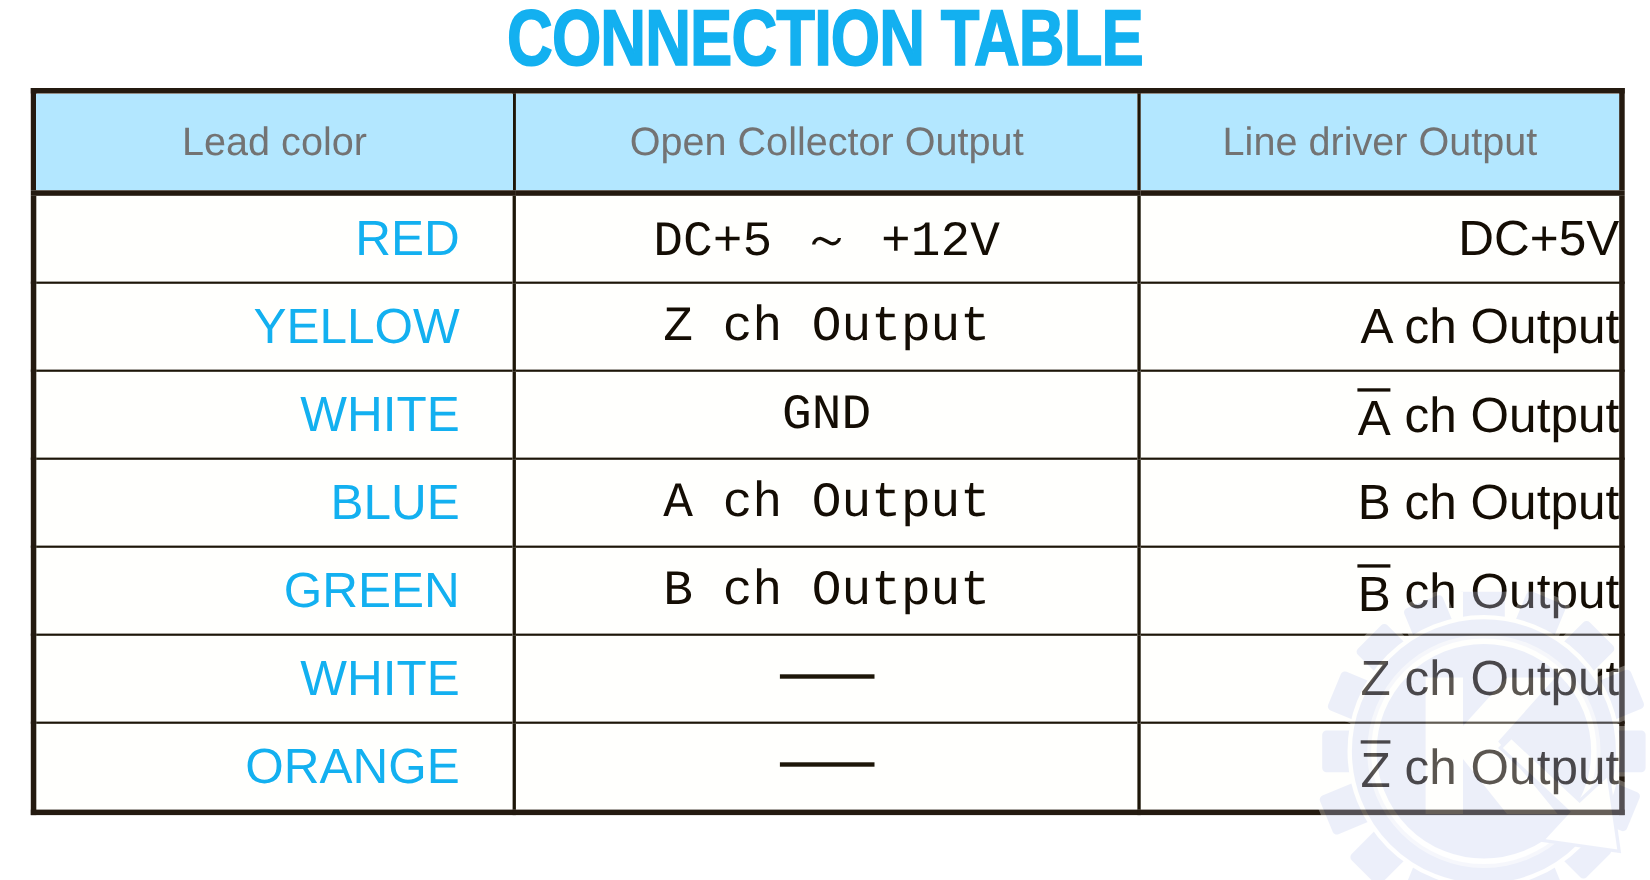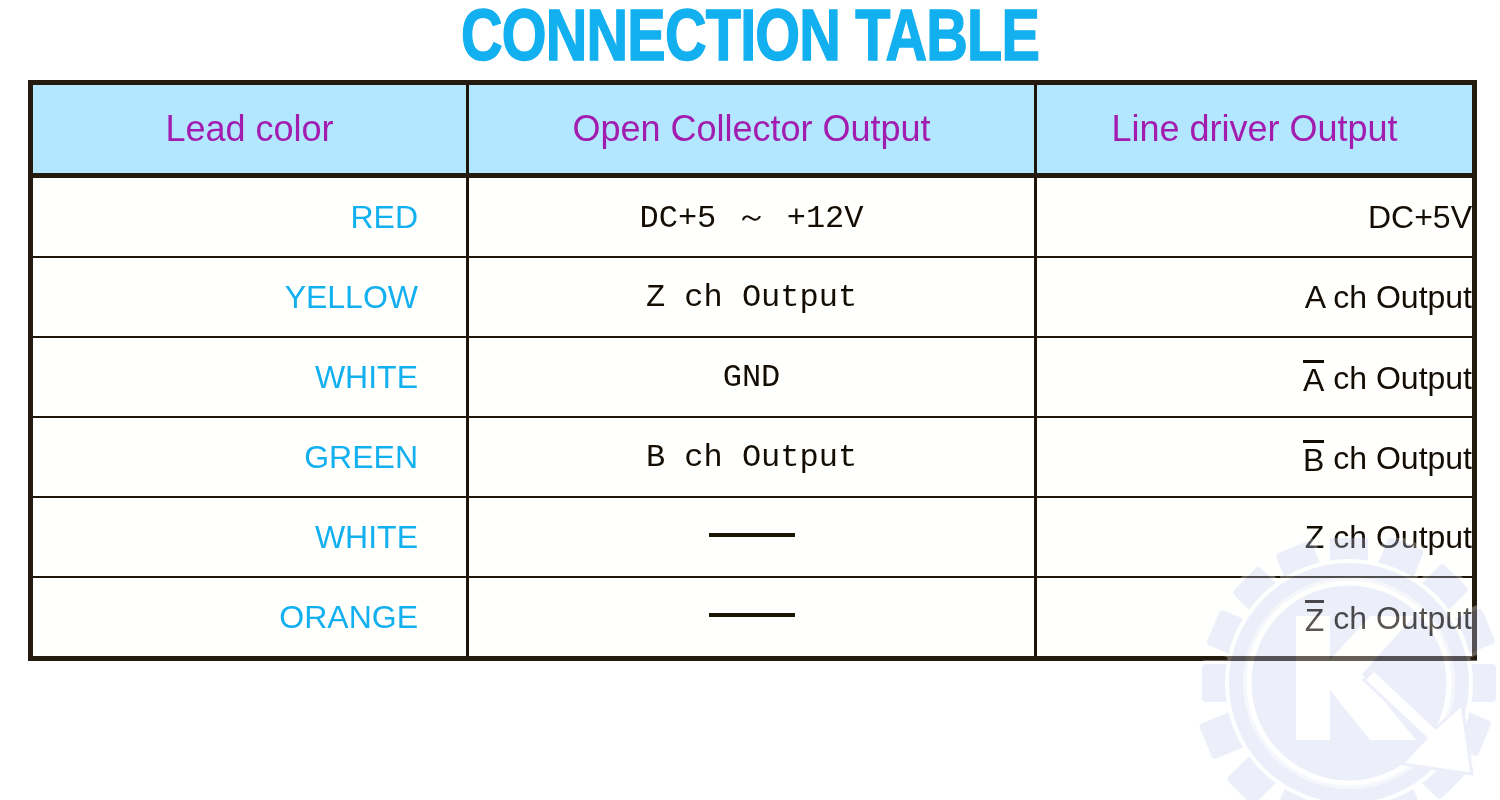--- a/index.html
+++ b/index.html
@@ -70,36 +70,36 @@
     margin: 0;
     background: transparent;
     position: relative;
   }
 
   
   #conn-table thead tr { background: #b3e7ff; }
   #conn-table th {
     height: 88px;
     background: #b3e7ff;
-    color: #a21caf;
+    color: #737373;
     font-size: 36px;
     font-weight: normal;
     text-align: center;
     vertical-align: middle;
     border-bottom: 5px solid #241a10;
   }
   #conn-table th.th-lead { border-right: 3px solid #1d1608; }
   #conn-table th.th-open { border-right: 3px solid #1d1608; }
 
   
   #conn-table tbody tr { height: 78px; }
   #conn-table td {
     height: 78px;
     vertical-align: middle;
-    font-size: 32px;
+    font-size: 45px;
     color: #140d04;
   }
   #conn-table td.cell-lead {
     text-align: right;
     padding-right: 48px;
     color: #13b0f0;
     border-right: 3px solid #1d1608;
   }
   #conn-table td.cell-open {
     text-align: center;
@@ -216,20 +216,31 @@
         </td>
         <td class="cell-open">
           <span class="cell-inner">GND</span>
         </td>
         <td class="cell-line">
           <span class="cell-inner"><span class="ovl">A</span><span> ch Output</span></span>
         </td>
       </tr>
       <tr>
         <td class="cell-lead">
+          <span class="cell-inner">BLUE</span>
+        </td>
+        <td class="cell-open">
+          <span class="cell-inner">A ch Output</span>
+        </td>
+        <td class="cell-line">
+          <span class="cell-inner">B ch Output</span>
+        </td>
+      </tr>
+      <tr>
+        <td class="cell-lead">
           <span class="cell-inner">GREEN</span>
         </td>
         <td class="cell-open">
           <span class="cell-inner">B ch Output</span>
         </td>
         <td class="cell-line">
           <span class="cell-inner"><span class="ovl">B</span><span> ch Output</span></span>
         </td>
       </tr>
       <tr>

